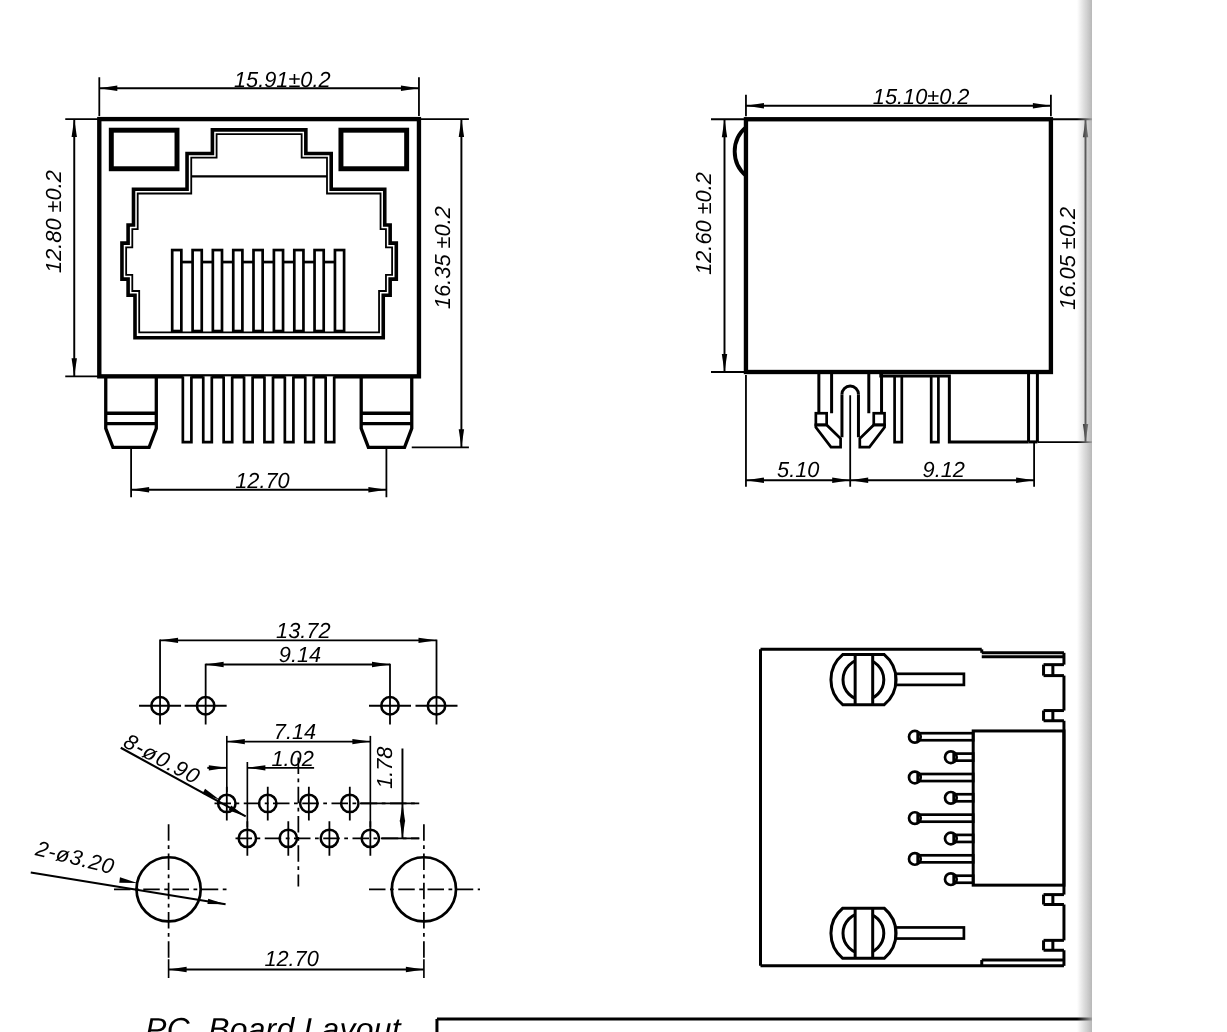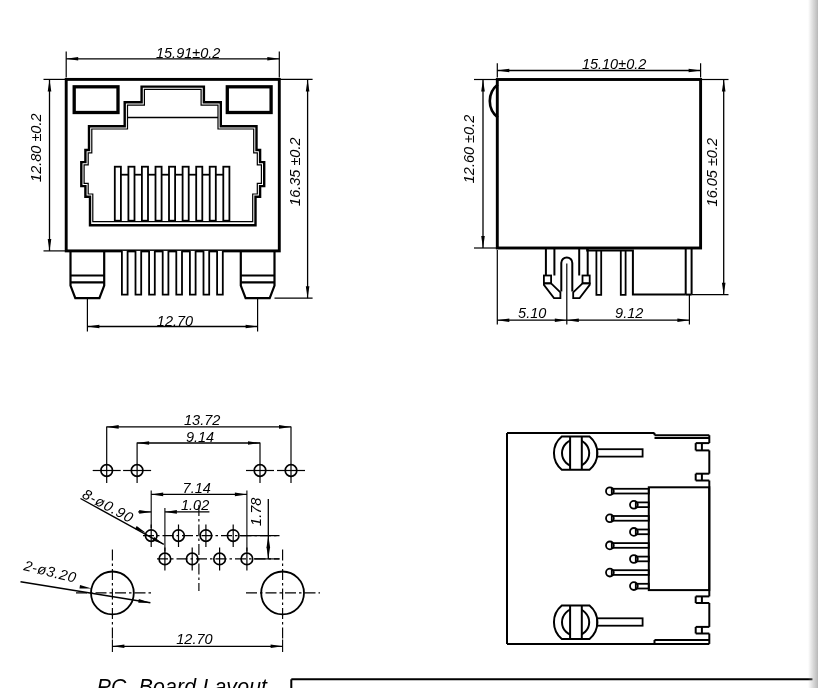--- a/index.html
+++ b/index.html
@@ -1,14 +1,14 @@
 <!DOCTYPE html>
 <html><head><meta charset="utf-8"><style>
 html,body{margin:0;padding:0;background:#fff;}
-#page{position:relative;width:818px;height:688px;background:#fffffe;overflow:hidden;filter:grayscale(1);}
+#page{position:relative;width:728px;height:688px;background:#fffffe;overflow:hidden;filter:grayscale(1);}
 #edge{position:absolute;right:0;top:0;width:10px;height:688px;background:linear-gradient(to right, rgba(197,197,206,0), rgba(175,175,188,0.9));}
 </style></head><body>
 <div id="page">
 <svg width="818" height="688" viewBox="0 0 818 688">
 <rect x="66.2" y="79.4" width="213.1" height="171.5" fill="none" stroke="#000" stroke-width="2.9"></rect>
 <rect x="74.2" y="86.8" width="43.8" height="25.7" fill="none" stroke="#000" stroke-width="3.3"></rect>
 <rect x="227.3" y="86.8" width="43.8" height="25.7" fill="none" stroke="#000" stroke-width="3.3"></rect>
 <path d="M141.6,86.6 L141.6,102.3 L124.7,102.3 L124.7,126.2 L89.0,126.2 L89.0,150.0 L85.4,150.0 L85.4,162.1 L81.3,162.1 L81.3,186.1 L85.4,186.1 L85.4,196.8 L90.0,196.8 L90.0,225.2 L255.5,225.2 L255.5,225.2 L255.5,196.8 L260.1,196.8 L260.1,186.1 L264.2,186.1 L264.2,162.1 L260.1,162.1 L260.1,150.0 L256.5,150.0 L256.5,126.2 L220.8,126.2 L220.8,102.3 L203.9,102.3 L203.9,86.6Z" fill="none" stroke="#000" stroke-width="2.4"></path>
 <path d="M144.4,89.4 L144.4,105.1 L127.5,105.1 L127.5,129.0 L91.8,129.0 L91.8,152.8 L88.2,152.8 L88.2,164.9 L84.1,164.9 L84.1,183.3 L88.2,183.3 L88.2,194.0 L92.8,194.0 L92.8,221.6 L252.7,221.6 L252.7,221.6 L252.7,194.0 L257.3,194.0 L257.3,183.3 L261.4,183.3 L261.4,164.9 L257.3,164.9 L257.3,152.8 L253.7,152.8 L253.7,129.0 L218.0,129.0 L218.0,105.1 L201.1,105.1 L201.1,89.4Z" fill="none" stroke="#000" stroke-width="1.2"></path>
 <line x1="127.5" y1="117.5" x2="218.0" y2="117.5" stroke="#000" stroke-width="1.5"></line>

